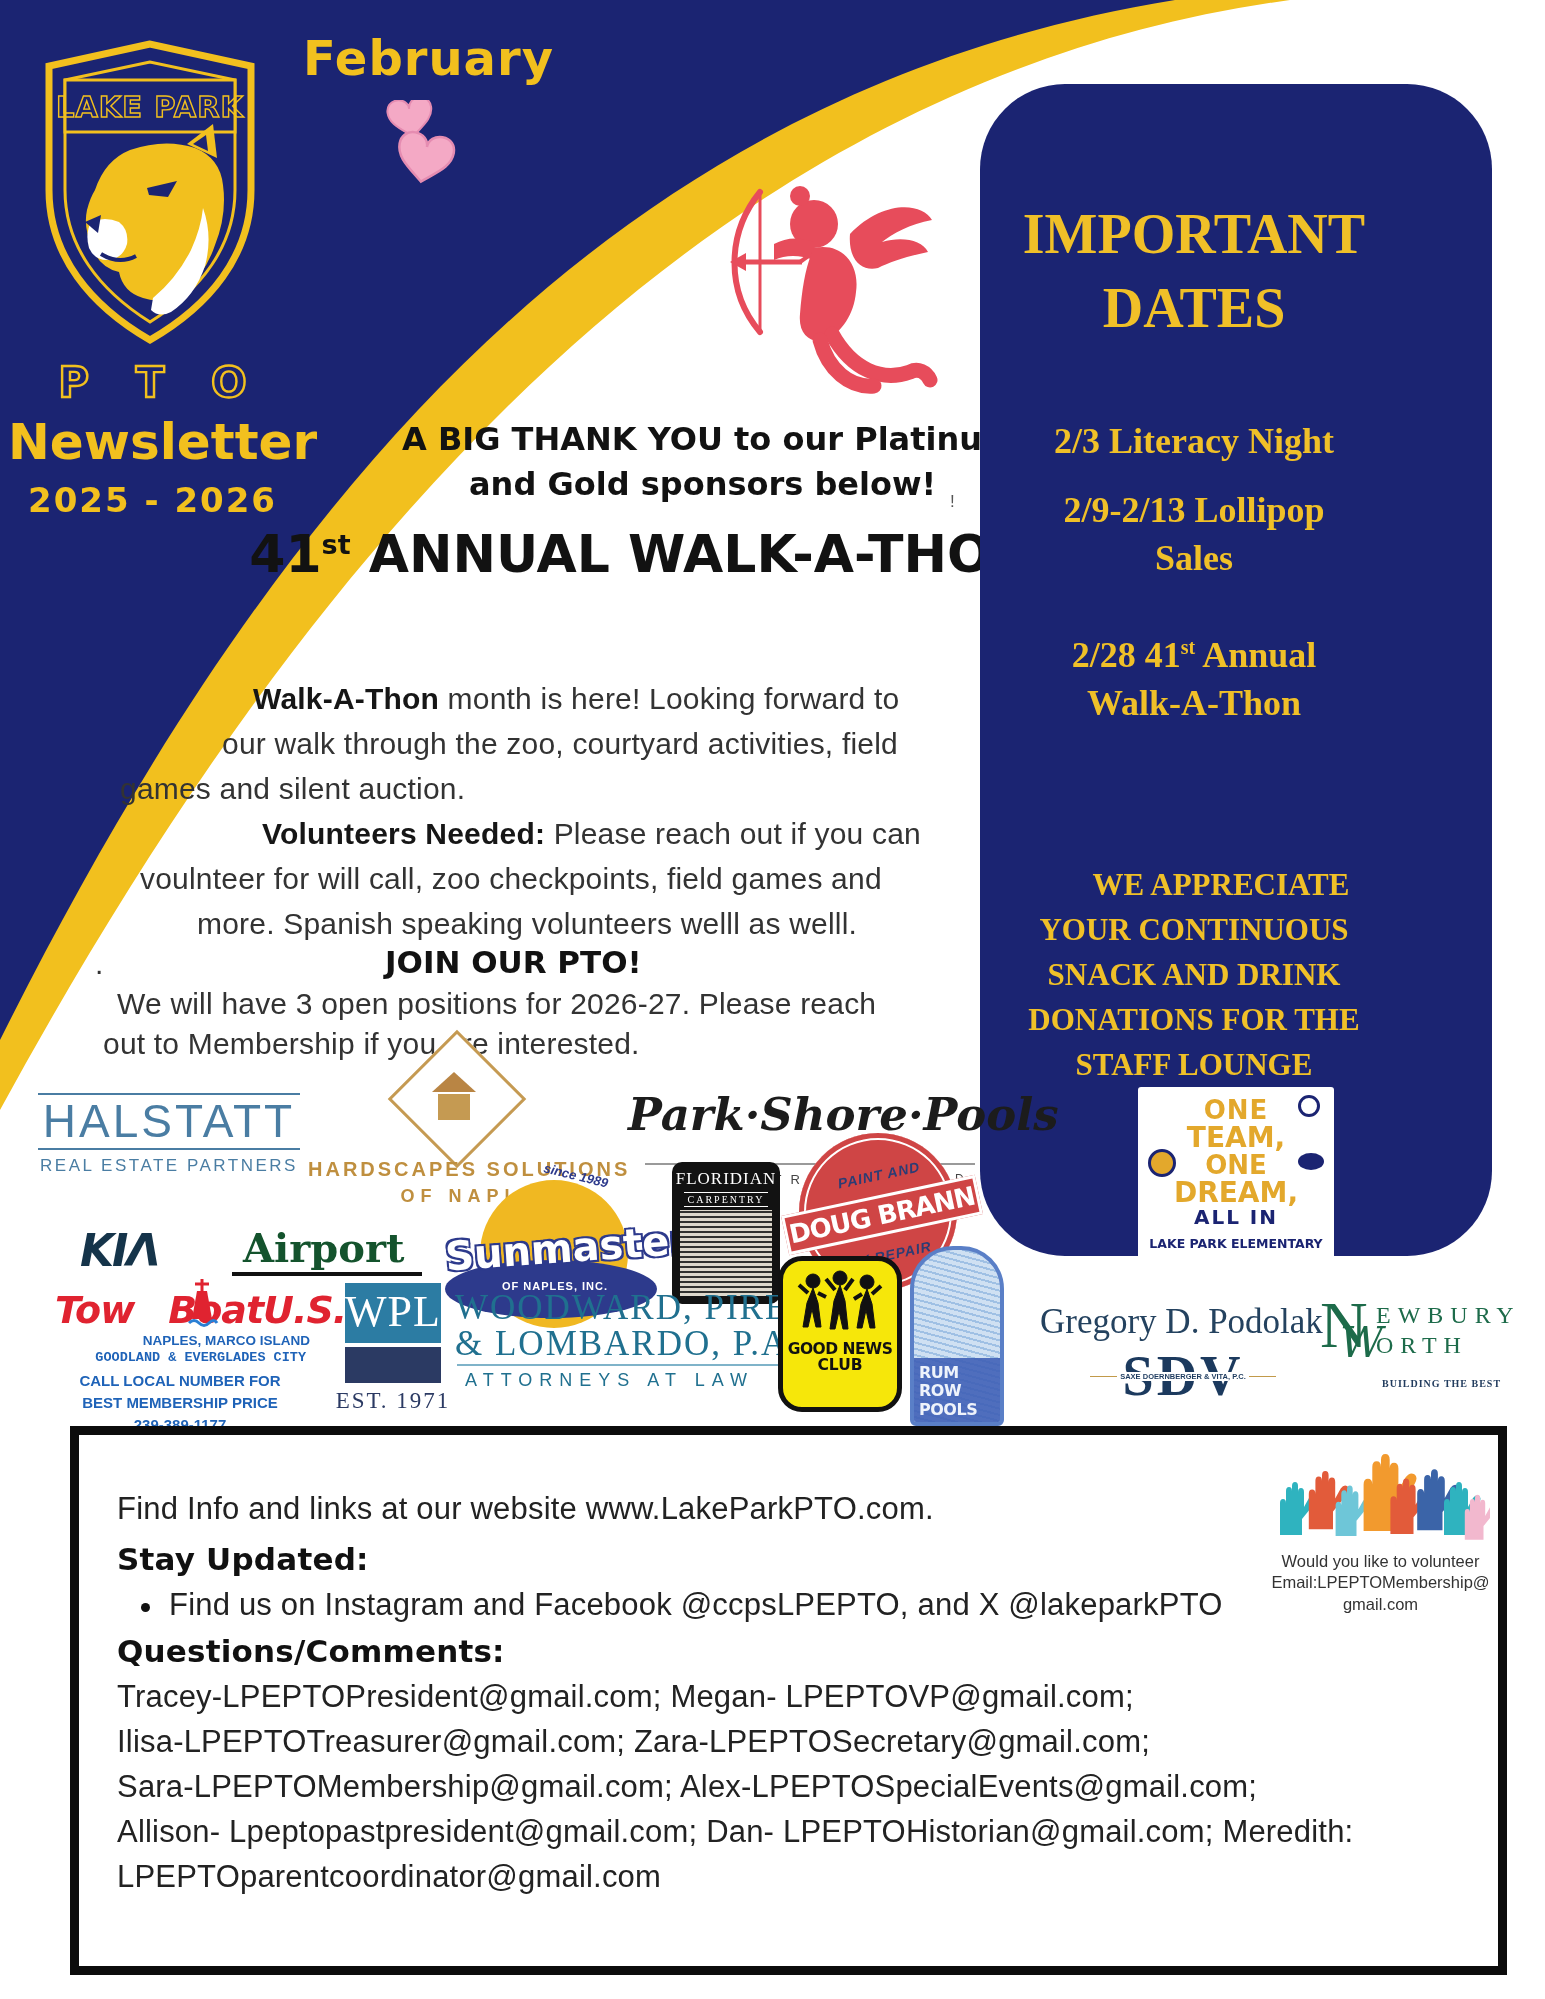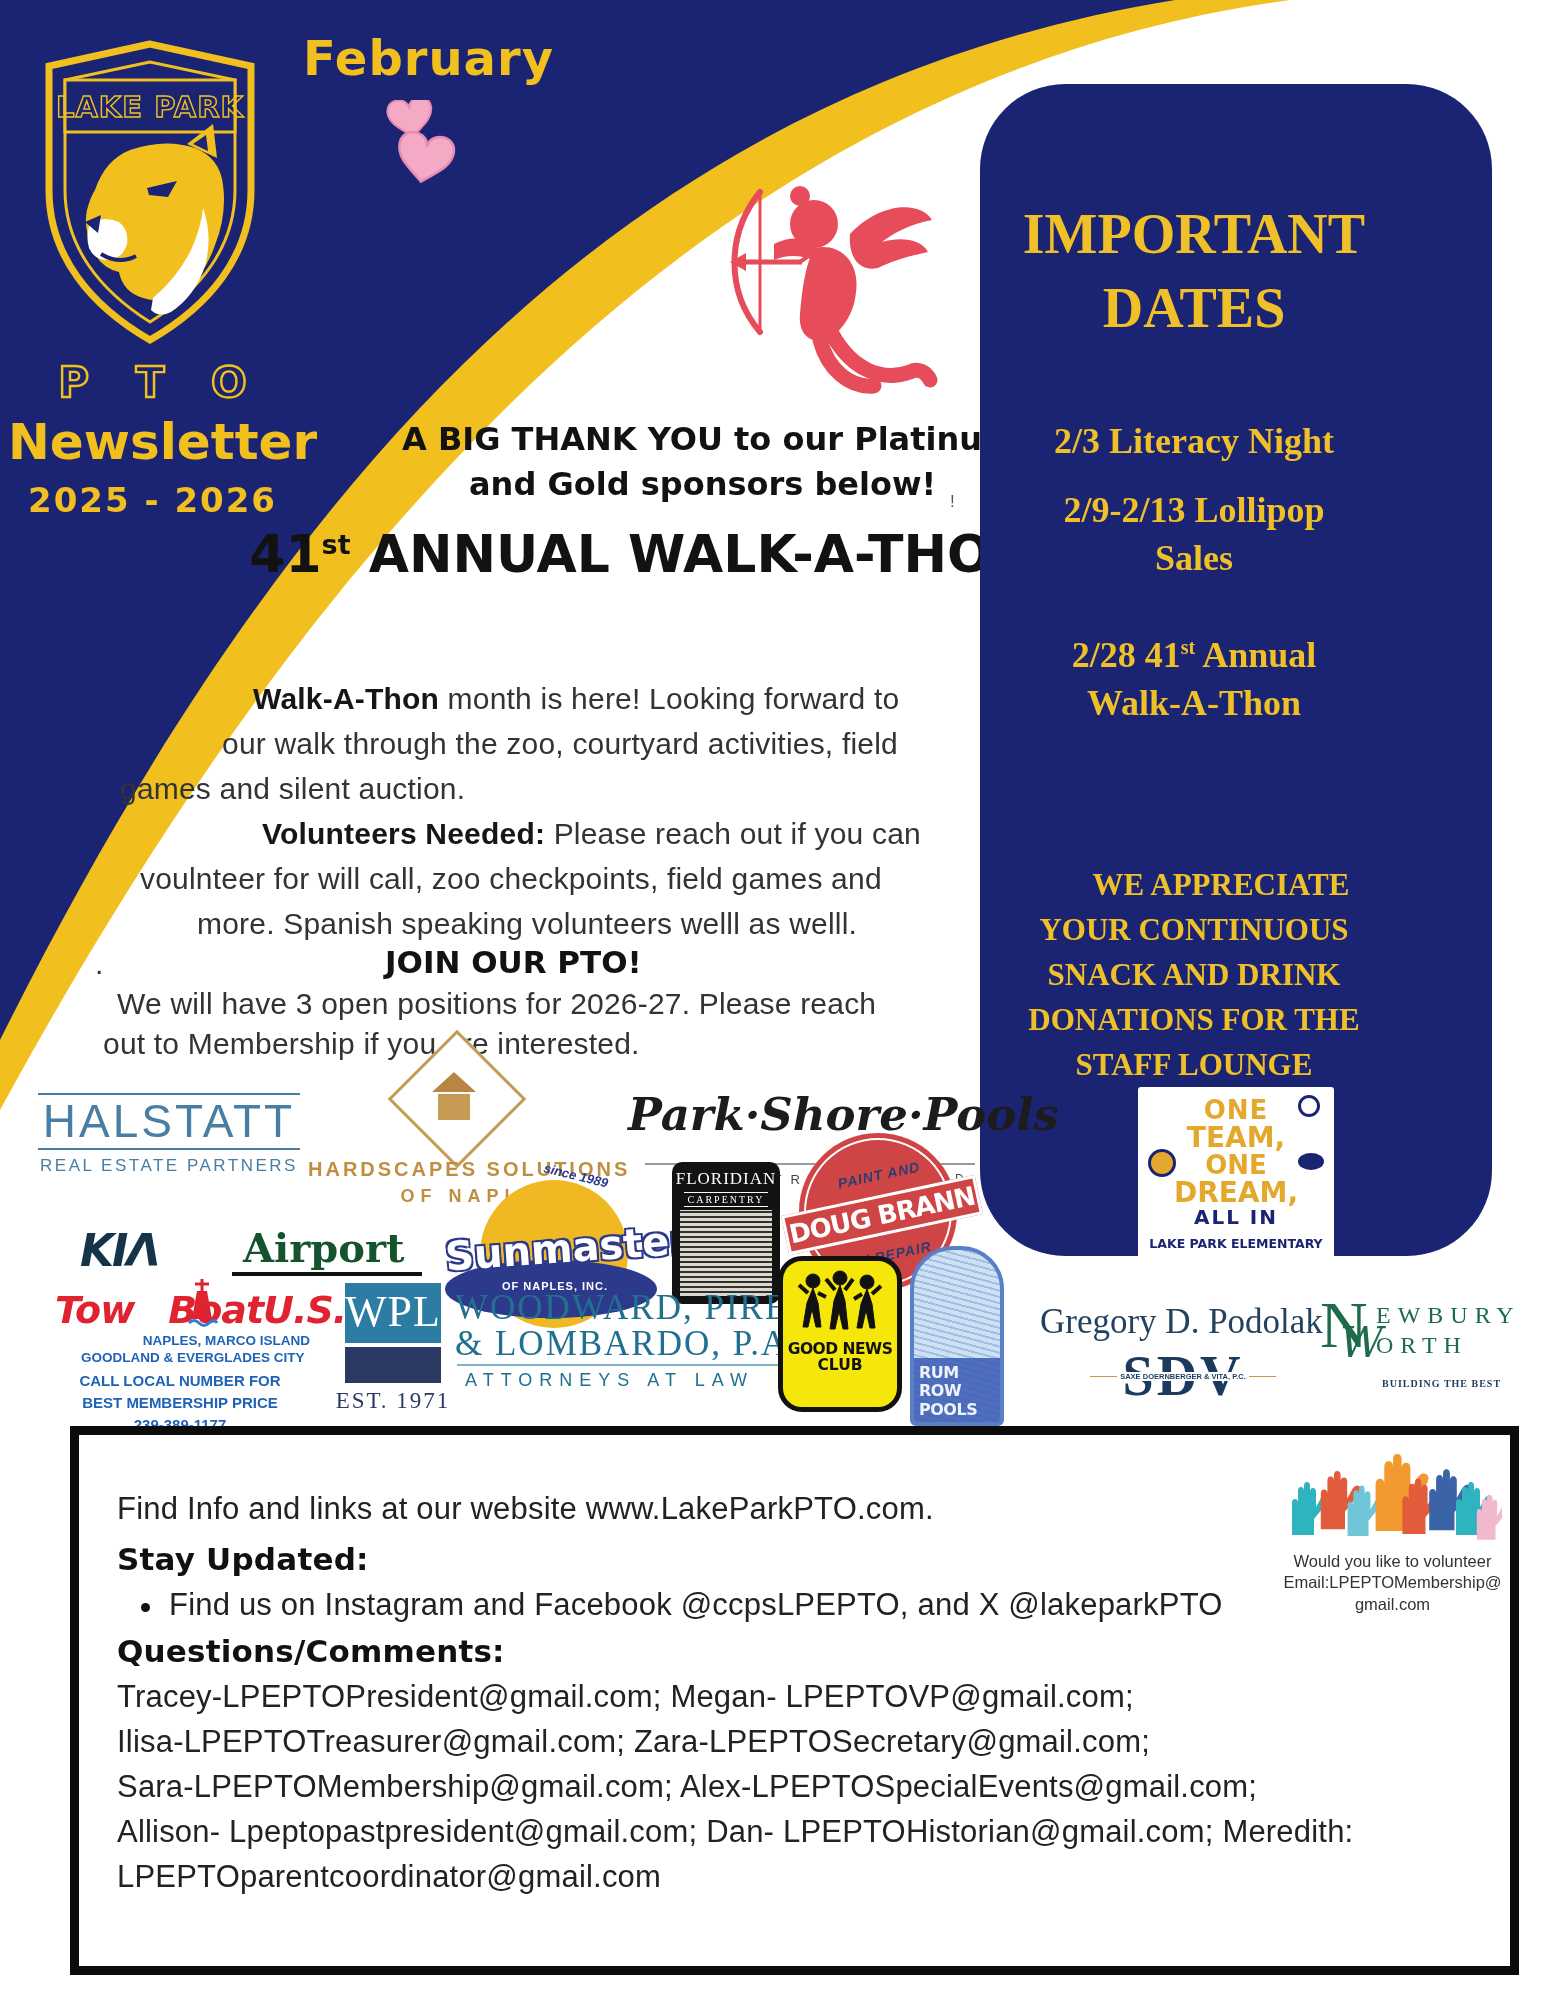--- a/index.html
+++ b/index.html
@@ -115,21 +115,21 @@
   .sun-sub{position:absolute;left:45px;top:112px;width:130px;text-align:center;color:#fff;
            font-size:11px;letter-spacing:1px;font-weight:bold;}
   .kia{left:80px;top:1226px;}
   .airport{left:243px;top:1224px;font-family:"DejaVu Serif",serif;
            font-weight:bold;font-size:40px;color:#14532d;}
   .airport-rule{left:232px;top:1272px;width:190px;height:4px;background:#111;}
   .tow-main{left:55px;top:1288px;font-family:"DejaVu Sans",sans-serif;font-weight:800;
             font-style:italic;font-size:38px;color:#e02330;letter-spacing:-1px;}
   .tow-buoy{left:185px;top:1277px;}
   .tow-area{position:absolute;text-align:right;width:215px;color:#1f63b8;font-weight:bold;font-size:13.5px;}
-  .ta1{left:95px;top:1333px;} .ta2{left:81px;top:1350px;}
+  .ta1{left:95px;top:1333px;} .ta2{left:91px;top:1350px;font-family:Liberation Mono, monospace;}
   .tow-call{position:absolute;left:55px;width:250px;text-align:center;color:#1f63b8;
             font-weight:bold;font-size:15px;}
   .tc1{top:1372px;} .tc2{top:1394px;} .tc3{top:1416px;}
   .wpl{left:345px;top:1283px;width:96px;height:100px;background:linear-gradient(#2c7ca3 0 60%,#fff 60% 64%,#2b3a63 64% 100%);
        text-align:center;}
   .wpl-letters{font-family:"Liberation Serif",serif;font-size:44px;color:#fff;letter-spacing:1px;
                line-height:58px;}
   .wpl-est{left:333px;top:1388px;width:120px;text-align:center;font-family:"Liberation Serif",serif;
            font-size:23px;letter-spacing:2px;color:#2b3a63;}
   .wood1{left:455px;top:1288px;font-family:"Liberation Serif",serif;font-size:35px;
@@ -163,21 +163,21 @@
   .nb-w{position:absolute;left:20px;top:26px;font-family:"DejaVu Serif",serif;font-style:italic;
         font-size:42px;}
   .nb-l1{position:absolute;left:56px;top:10px;font-family:"Liberation Serif",serif;font-size:24px;
          letter-spacing:7px;}
   .nb-l2{position:absolute;left:56px;top:40px;font-family:"Liberation Serif",serif;font-size:24px;
          letter-spacing:7px;}
   .nb-tag{position:absolute;left:62px;top:86px;font-family:"Liberation Serif",serif;font-size:10px;
           letter-spacing:1px;color:#223c5e;font-weight:bold;}
 
   
-  .fbox{left:70px;top:1426px;width:1419px;height:531px;border:9px solid #0c0c0c;background:#fff;padding-left:12px;}
+  .fbox{left:70px;top:1426px;width:1419px;height:531px;border:9px solid #0c0c0c;background:#fff;}
   .ftext{position:absolute;font-size:31px;color:#222;letter-spacing:.2px;}
   .f1{left:38px;top:56px;}
   .f2{left:38px;top:106px;font-family:"DejaVu Sans",sans-serif;font-weight:800;color:#111;}
   .fbullet-dot{position:absolute;left:62px;top:168px;width:9px;height:9px;border-radius:50%;background:#111;}
   .f3{left:90px;top:152px;}
   .f4{left:38px;top:198px;font-family:"DejaVu Sans",sans-serif;font-weight:800;color:#111;}
   .fc0{left:38px;top:244px;} .fc1{left:38px;top:289px;} .fc2{left:38px;top:334px;}
   .fc3{left:38px;top:379px;} .fc4{left:38px;top:424px;}
   .hands{position:absolute;right:8px;top:4px;}
   .vol{position:absolute;right:0px;width:235px;text-align:center;font-size:16.5px;color:#333;}

